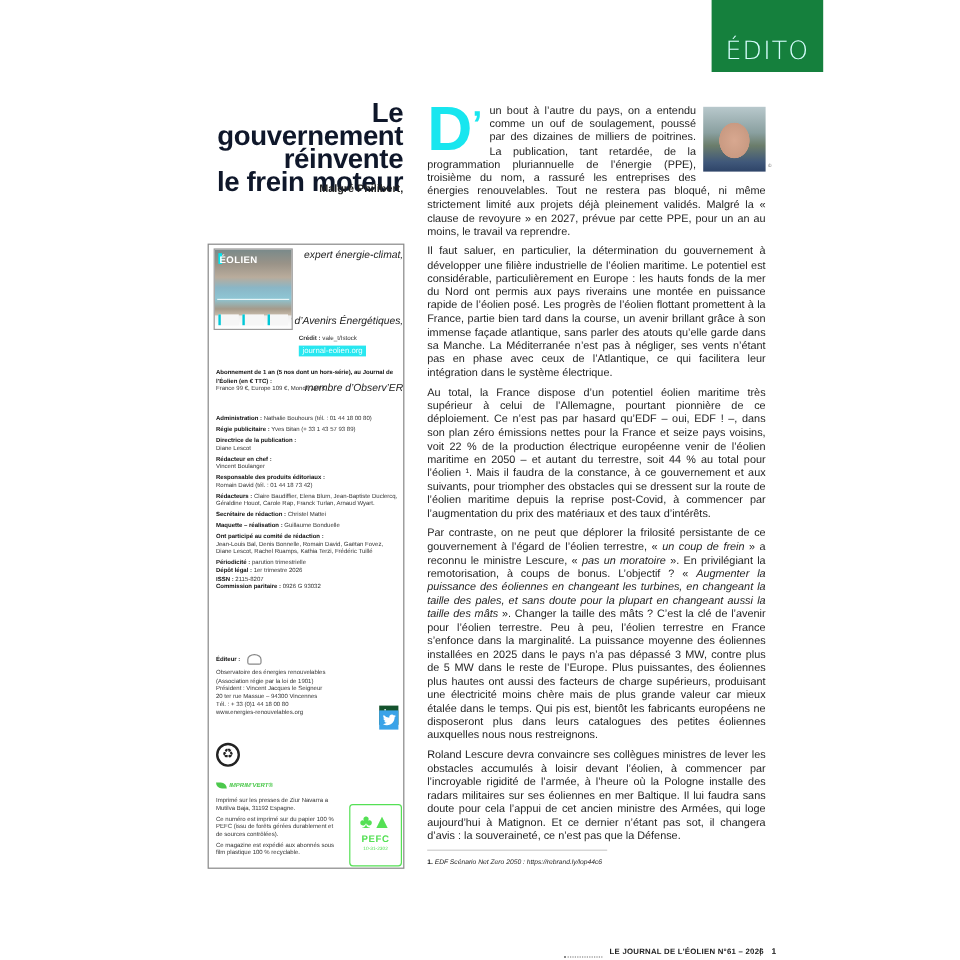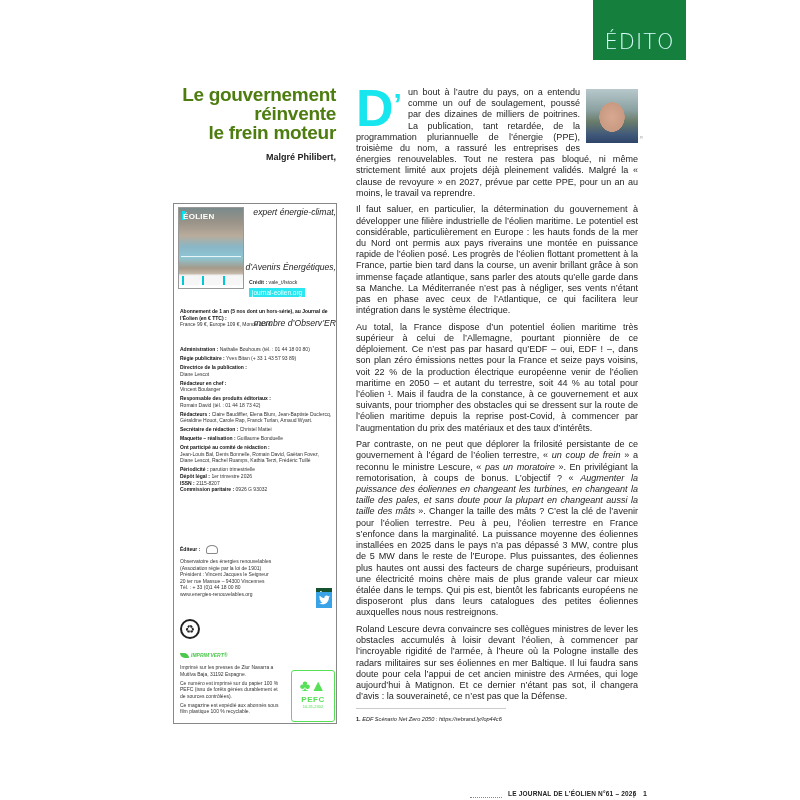--- a/index.html
+++ b/index.html
@@ -2,27 +2,27 @@
 <html><head>
 <meta charset="utf-8">
 <style>
   * { box-sizing: border-box; margin: 0; padding: 0; }
   html, body { width: 800px; height: 800px; background: #ffffff; overflow: hidden; }
   body { position: relative; font-family: "Liberation Sans", sans-serif; color: #1a1a1a; }
 
   .edito-tab { position: absolute; left: 593px; top: 0; width: 93px; height: 60px; background: #15803d; }
   .edito-tab span { position: absolute; left: 0; right: 0; bottom: 6px; text-align: center; color: #d8feff; font-size: 21px; letter-spacing: 1px; font-family: "DejaVu Sans", sans-serif; font-weight: 300; }
 
-  .headline { position: absolute; left: 150px; top: 85px; width: 186px; text-align: right; font-weight: bold; font-size: 19px; line-height: 19px; color: #4d7c0f; letter-spacing: -0.3px; }
+  .headline { position: absolute; left: 150px; top: 85px; width: 186px; text-align: right; font-weight: bold; font-size: 23px; line-height: 19px; color: #0f172a; letter-spacing: -0.3px; }
   .author { position: absolute; left: 150px; top: 152px; width: 186px; text-align: right; font-size: 8.6px; line-height: 11.2px; color: #222; }
   .author .name { font-weight: bold; display: block; font-size: 9px; }
   .author .role { font-style: italic; display: block; margin-top: 44px; }
 
   .infobox { position: absolute; left: 173px; top: 203px; width: 164px; height: 521px; border: 1px solid #888; padding: 4px 6px; font-family: "Liberation Sans", sans-serif; }
-  .cover { position: absolute; left: 4px; top: 3px; width: 66px; height: 82px; border: 1px solid #999; background: linear-gradient(180deg, #7a8a8a 0%, #9a9388 18%, #b9ac9c 35%, #8ab6c6 48%, #8ec6d4 62%, #a59a8a 75%, #c4b8a8 82%, #f0f0f0 84%, #ffffff 100%); overflow: hidden; }
+  .cover { position: absolute; left: 4px; top: 3px; width: 66px; height: 68px; border: 1px solid #999; background: linear-gradient(180deg, #7a8a8a 0%, #9a9388 18%, #b9ac9c 35%, #8ab6c6 48%, #8ec6d4 62%, #a59a8a 75%, #c4b8a8 82%, #f0f0f0 84%, #ffffff 100%); overflow: hidden; }
   .cover .logo { position: absolute; left: 4px; top: 4px; color: #fff; font-size: 8px; font-weight: bold; letter-spacing: 0.3px; }
   .cover .logobar { position: absolute; left: 3px; top: 3px; width: 3px; height: 9px; background: #00e5ef; }
   .cover .turbines { position: absolute; left: 2px; top: 54%; right: 2px; height: 6px; border-bottom: 1px solid #e8f4f6; }
   .cover .tabs { position: absolute; left: 3px; right: 3px; bottom: 3px; height: 9px; display: flex; gap: 3px; }
   .cover .tabs i { flex: 1; border-left: 2px solid #00c8d8; background: #f6f6f6; }
   .credit { position: absolute; left: 75px; top: 75px; font-size: 5.2px; color: #333; }
   .credit b { font-weight: bold; }
   .site-badge { position: absolute; left: 75px; top: 84px; background: #28e7f0; color: #e9ffff; font-size: 6.5px; padding: 1px 3px; }
 
   .info { position: absolute; left: 6px; width: 152px; font-size: 5px; line-height: 6.6px; color: #333; }

